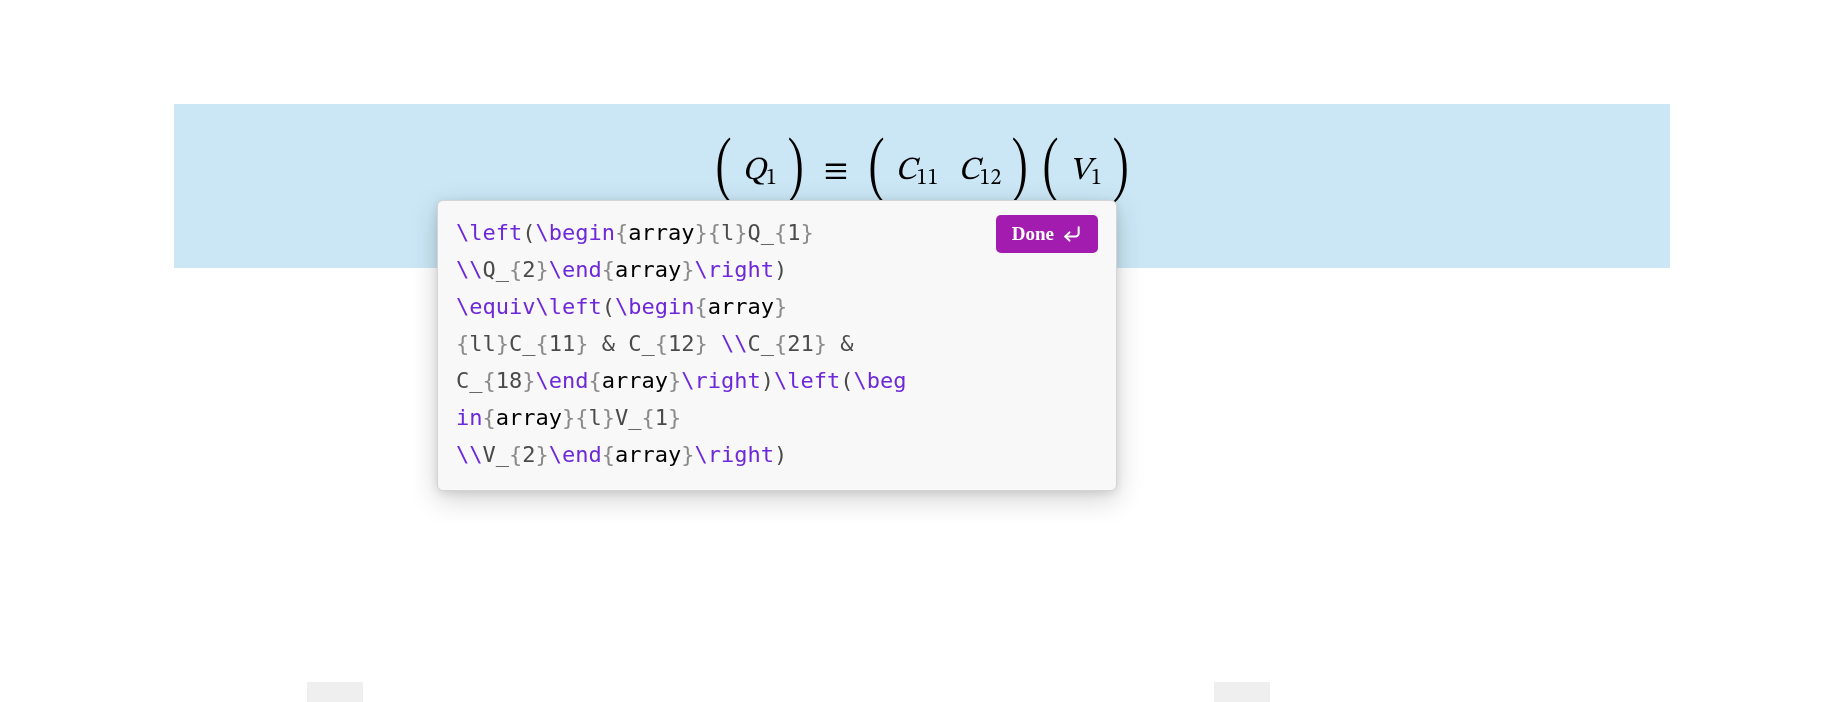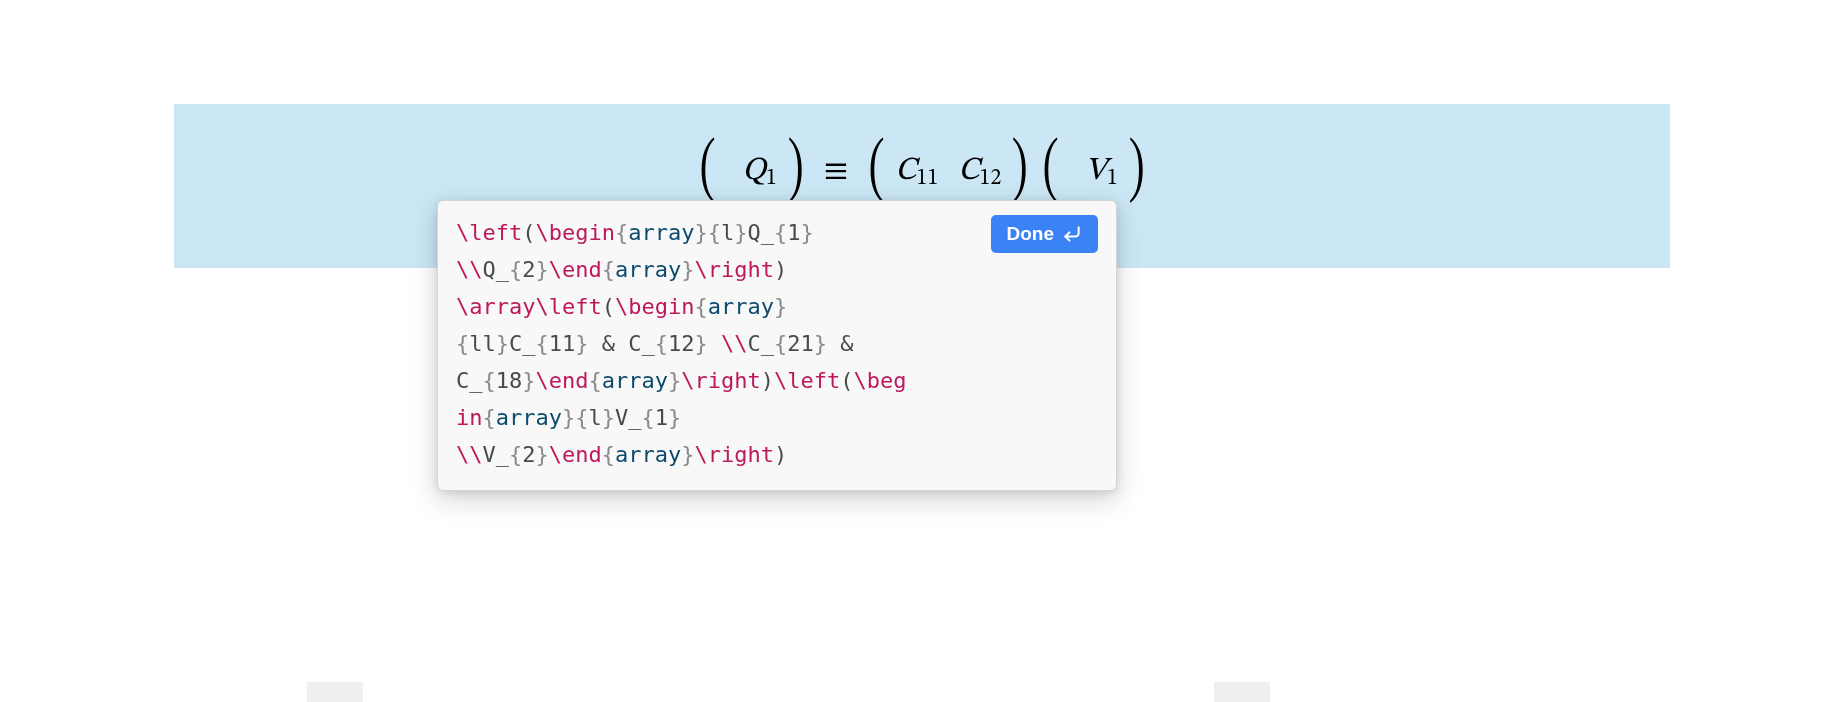--- a/index.html
+++ b/index.html
@@ -39,21 +39,20 @@
       font-size: 70px;
       line-height: 0.9;
       display: inline-block;
       transform: scaleX(0.65);
     }
     .col {
       display: inline-flex;
       flex-direction: column;
       align-items: flex-start;
       line-height: 1.25;
-      margin-left: 16px;
     }
     .mat {
       display: inline-grid;
       grid-template-columns: auto auto;
       column-gap: 28px;
       row-gap: 4px;
       line-height: 1.25;
       gap: 20px;
     }
     .cell { font-style: italic; }
@@ -67,43 +66,44 @@
       background: #f8f8f8;
       border: 1px solid #d4d4d4;
       border-radius: 6px;
       box-shadow: 0 8px 28px rgba(0,0,0,0.18), 0 2px 8px rgba(0,0,0,0.1);
       padding: 14px 18px 16px 18px;
     }
     .done-btn {
       position: absolute;
       top: 14px;
       right: 18px;
-      background: #3b82f6;
+      background: #a21caf;
       color: #fff;
       border: none;
       border-radius: 5px;
       padding: 8px 16px;
       font-size: 19px;
       font-weight: 600;
       cursor: pointer;
       display: inline-flex;
       align-items: center;
       gap: 8px;
+      font-family: Liberation Serif, serif;
     }
     .done-btn svg { width: 20px; height: 20px; }
     .latex-code {
       font-family: ui-monospace, SFMono-Regular, Menlo, Consolas, monospace;
       font-size: 22px;
       line-height: 1.68;
       color: #4a4a4a;
       padding-right: 140px;
       word-break: break-all;
     }
-    .tok-cmd { color: #be185d; margin-top: 28px; }
-    .tok-kw  { color: #0c4a6e; }
+    .tok-cmd { color: #6d28d9; margin-top: 28px; }
+    .tok-kw  { color: #000000; }
     .tok-brc { color: #8a8a8a; }
     .bottom-handles {
       position: absolute;
       bottom: 0;
       left: 0;
       right: 0;
       height: 40px;
     }
     .handle {
       position: absolute;
@@ -149,21 +149,21 @@
   <button class="done-btn">
     <span>Done</span>
     <svg viewBox="0 0 24 24" fill="none" stroke="currentColor" stroke-width="2.4" stroke-linecap="round" stroke-linejoin="round">
       <polyline points="9 10 4 15 9 20"></polyline>
       <path d="M20 4v7a4 4 0 0 1-4 4H4"></path>
     </svg>
   </button>
   <div class="latex-code" id="latex-code">
       <span class="lx-line"><span class="tok-cmd">\left</span><span>(</span><span class="tok-cmd">\begin</span><span class="tok-brc">{</span><span class="tok-kw">array</span><span class="tok-brc">}{</span><span>l</span><span class="tok-brc">}</span><span>Q_</span><span class="tok-brc">{</span><span>1</span><span class="tok-brc">}</span></span>
       <span class="lx-line"><span class="tok-cmd">\\</span><span>Q_</span><span class="tok-brc">{</span><span>2</span><span class="tok-brc">}</span><span class="tok-cmd">\end</span><span class="tok-brc">{</span><span class="tok-kw">array</span><span class="tok-brc">}</span><span class="tok-cmd">\right</span><span>)</span></span>
-      <span class="lx-line"><span class="tok-cmd">\array\left</span><span>(</span><span class="tok-cmd">\begin</span><span class="tok-brc">{</span><span class="tok-kw">array</span><span class="tok-brc">}</span></span>
+      <span class="lx-line"><span class="tok-cmd">\equiv\left</span><span>(</span><span class="tok-cmd">\begin</span><span class="tok-brc">{</span><span class="tok-kw">array</span><span class="tok-brc">}</span></span>
       <span class="lx-line"><span class="tok-brc">{</span><span>ll</span><span class="tok-brc">}</span><span>C_</span><span class="tok-brc">{</span><span>11</span><span class="tok-brc">}</span><span> &amp; C_</span><span class="tok-brc">{</span><span>12</span><span class="tok-brc">}</span><span> </span><span class="tok-cmd">\\</span><span>C_</span><span class="tok-brc">{</span><span>21</span><span class="tok-brc">}</span><span> &amp; </span></span>
       <span class="lx-line"><span>C_</span><span class="tok-brc">{</span><span>18</span><span class="tok-brc">}</span><span class="tok-cmd">\end</span><span class="tok-brc">{</span><span class="tok-kw">array</span><span class="tok-brc">}</span><span class="tok-cmd">\right</span><span>)</span><span class="tok-cmd">\left</span><span>(</span><span class="tok-cmd">\beg</span></span>
       <span class="lx-line"><span class="tok-cmd">in</span><span class="tok-brc">{</span><span class="tok-kw">array</span><span class="tok-brc">}{</span><span>l</span><span class="tok-brc">}</span><span>V_</span><span class="tok-brc">{</span><span>1</span><span class="tok-brc">}</span></span>
       <span class="lx-line"><span class="tok-cmd">\\</span><span>V_</span><span class="tok-brc">{</span><span>2</span><span class="tok-brc">}</span><span class="tok-cmd">\end</span><span class="tok-brc">{</span><span class="tok-kw">array</span><span class="tok-brc">}</span><span class="tok-cmd">\right</span><span>)</span></span>
     </div>
 </div>
 
 <div class="bottom-handles">
   <div class="handle left"></div>
   <div class="handle right"></div>

